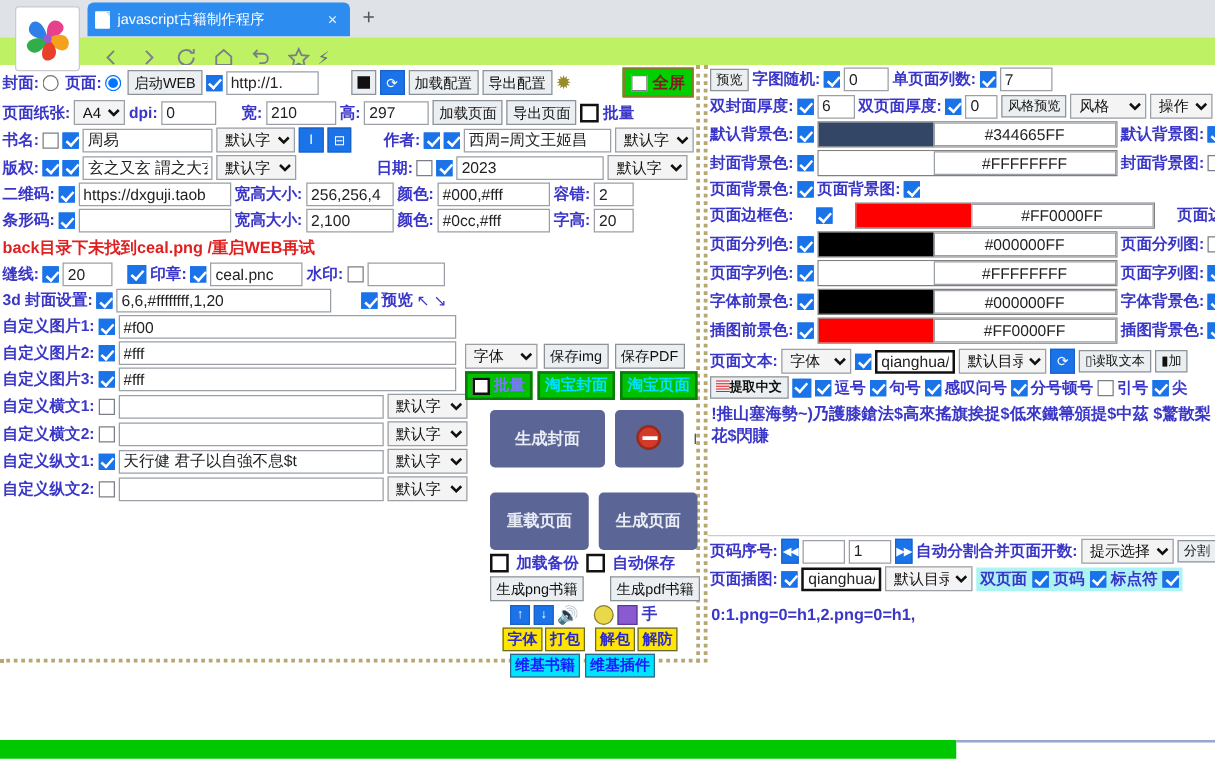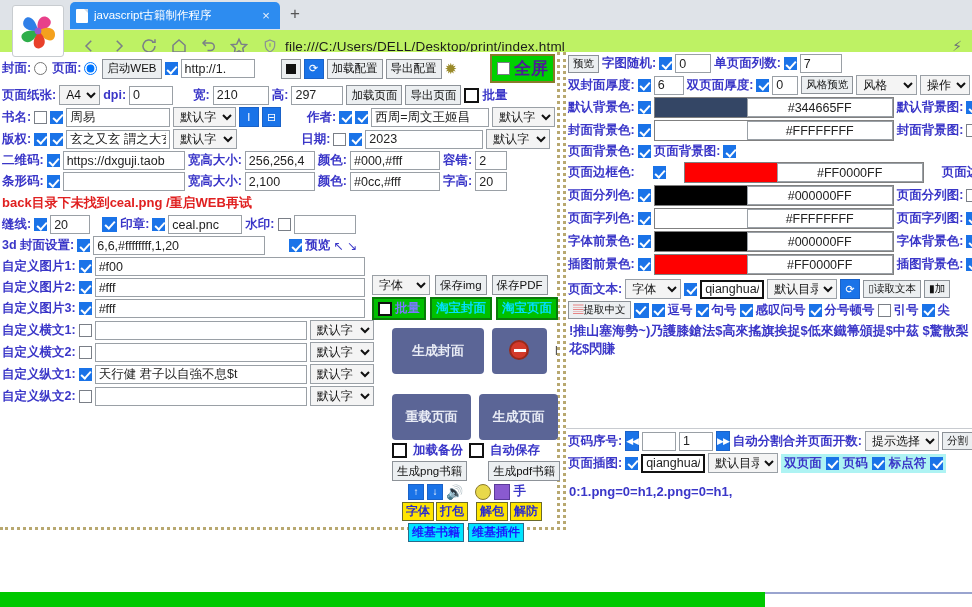--- a/index.html
+++ b/index.html
@@ -100,21 +100,21 @@
     background:#00c000; color:#00e0ff; font-weight:700; font-size:12.5px;
     border:2px solid #0a7a0a; padding:1px 4px; cursor:pointer;
   }
   .greenbtn.with-cb{ color:#7a77ff; display:flex; align-items:center; gap:3px; }
   .yellowbtn{ background:#ffe500; color:#2a2ad0; font-weight:700; font-size:12px; border:1px solid #6a6a2a; padding:0 3px; cursor:pointer;}
   .cyanbtn{ background:#00e5ff; color:#1a1aff; font-weight:700; font-size:12px; border:1px solid #2a6a8a; padding:0 3px; cursor:pointer;}
   .fullscreen-btn{
     background:#00d000; border:2px solid #8a7a2a; display:flex; align-items:center; gap:4px;
     padding:1px 5px; cursor:pointer;
   }
-  .fullscreen-btn span{ color:#4c1d95; font-weight:700; font-size:17px; }
+  .fullscreen-btn span{ color:#7f1d1d; font-weight:700; font-size:13px; }
 
   .textarea-box{
     border:none; width:100%; resize:none; outline:none;
     font-family:"Liberation Sans", sans-serif; color:#3a36c8; font-size:13px; font-weight:700;
     background:#fff; overflow:hidden;
   }
   .cyanstrip{ background:#aef3f3; display:flex; align-items:center; gap:4px; padding:1px 3px; }
   #green-bar{ position:absolute; left:0; top:540px; width:765px; height:67px; background:#00c800; }
   #bottom-rule{ position:absolute; left:765px; top:540px; width:207px; height:2px; background:#9aa4cf; }
 </style>
@@ -171,29 +171,20 @@
         <svg viewBox="0 0 24 24" fill="none" stroke="currentColor" stroke-width="2">
           <path d="M5 8h9a5 5 0 0 1 0 10h-4"></path>
             <polyline points="8 4 4 8 8 12"></polyline>
           </svg>
       </div>
       <div class="navbtn">
         <svg viewBox="0 0 24 24" fill="none" stroke="currentColor" stroke-width="2">
           <polygon points="12 3 15 9.5 22 10.2 17 15 18.3 22 12 18.6 5.7 22 7 15 2 10.2 9 9.5"></polygon>
           </svg>
       </div>
-    </div>
-    <div id="urlbar">
-      <span id="shield-icon">
-        <svg viewBox="0 0 24 24" fill="none" stroke="currentColor" stroke-width="1.8" width="16" height="16">
-          <path d="M12 3l7 3v5c0 5-3 8-7 10-4-2-7-5-7-10V6z"></path>
-            <line x1="12" y1="8" x2="12" y2="13"></line>
-          </svg>
-      </span>
-      <span id="url-text">file:///C:/Users/DELL/Desktop/print/index.html</span>
     </div>
     <div id="nav-right">
       <span id="bolt-icon">⚡</span>
     </div>
   </div>
 </div>
 
 <div id="page">
 
   <div class="panel" id="left-panel">
@@ -533,21 +524,21 @@
         <span class="bluebtn">⟳</span>
         <button class="btn-sm" style="font-size:10.5px;height:18px;">
           <span>▯</span><span>读取文本</span>
         </button>
         <button class="btn-sm" style="font-size:10.5px;height:18px;">
           <span>▮</span><span>加</span>
         </button>
       </div>
 
       <div class="row" style="gap:3px;">
-        <button class="btn-sm" style="font-size:10.5px;height:18px;">
+        <button class="btn-sm" style="font-size:10.5px;height:18px;font-weight:bold;">
           <span style="color:#e02020;">▤</span><span>提取中文</span>
         </button>
         <input type="checkbox" checked="" style="width: 15px; height: 15px;">
         <span id="extract-opts" style="display:flex;align-items:center;gap:3px;">
             <input type="checkbox" checked="" style="">
             <span class="lbl">逗号</span>
             <input type="checkbox" checked="" style="">
             <span class="lbl">句号</span>
             <input type="checkbox" checked="" style="">
             <span class="lbl">感叹问号</span>

